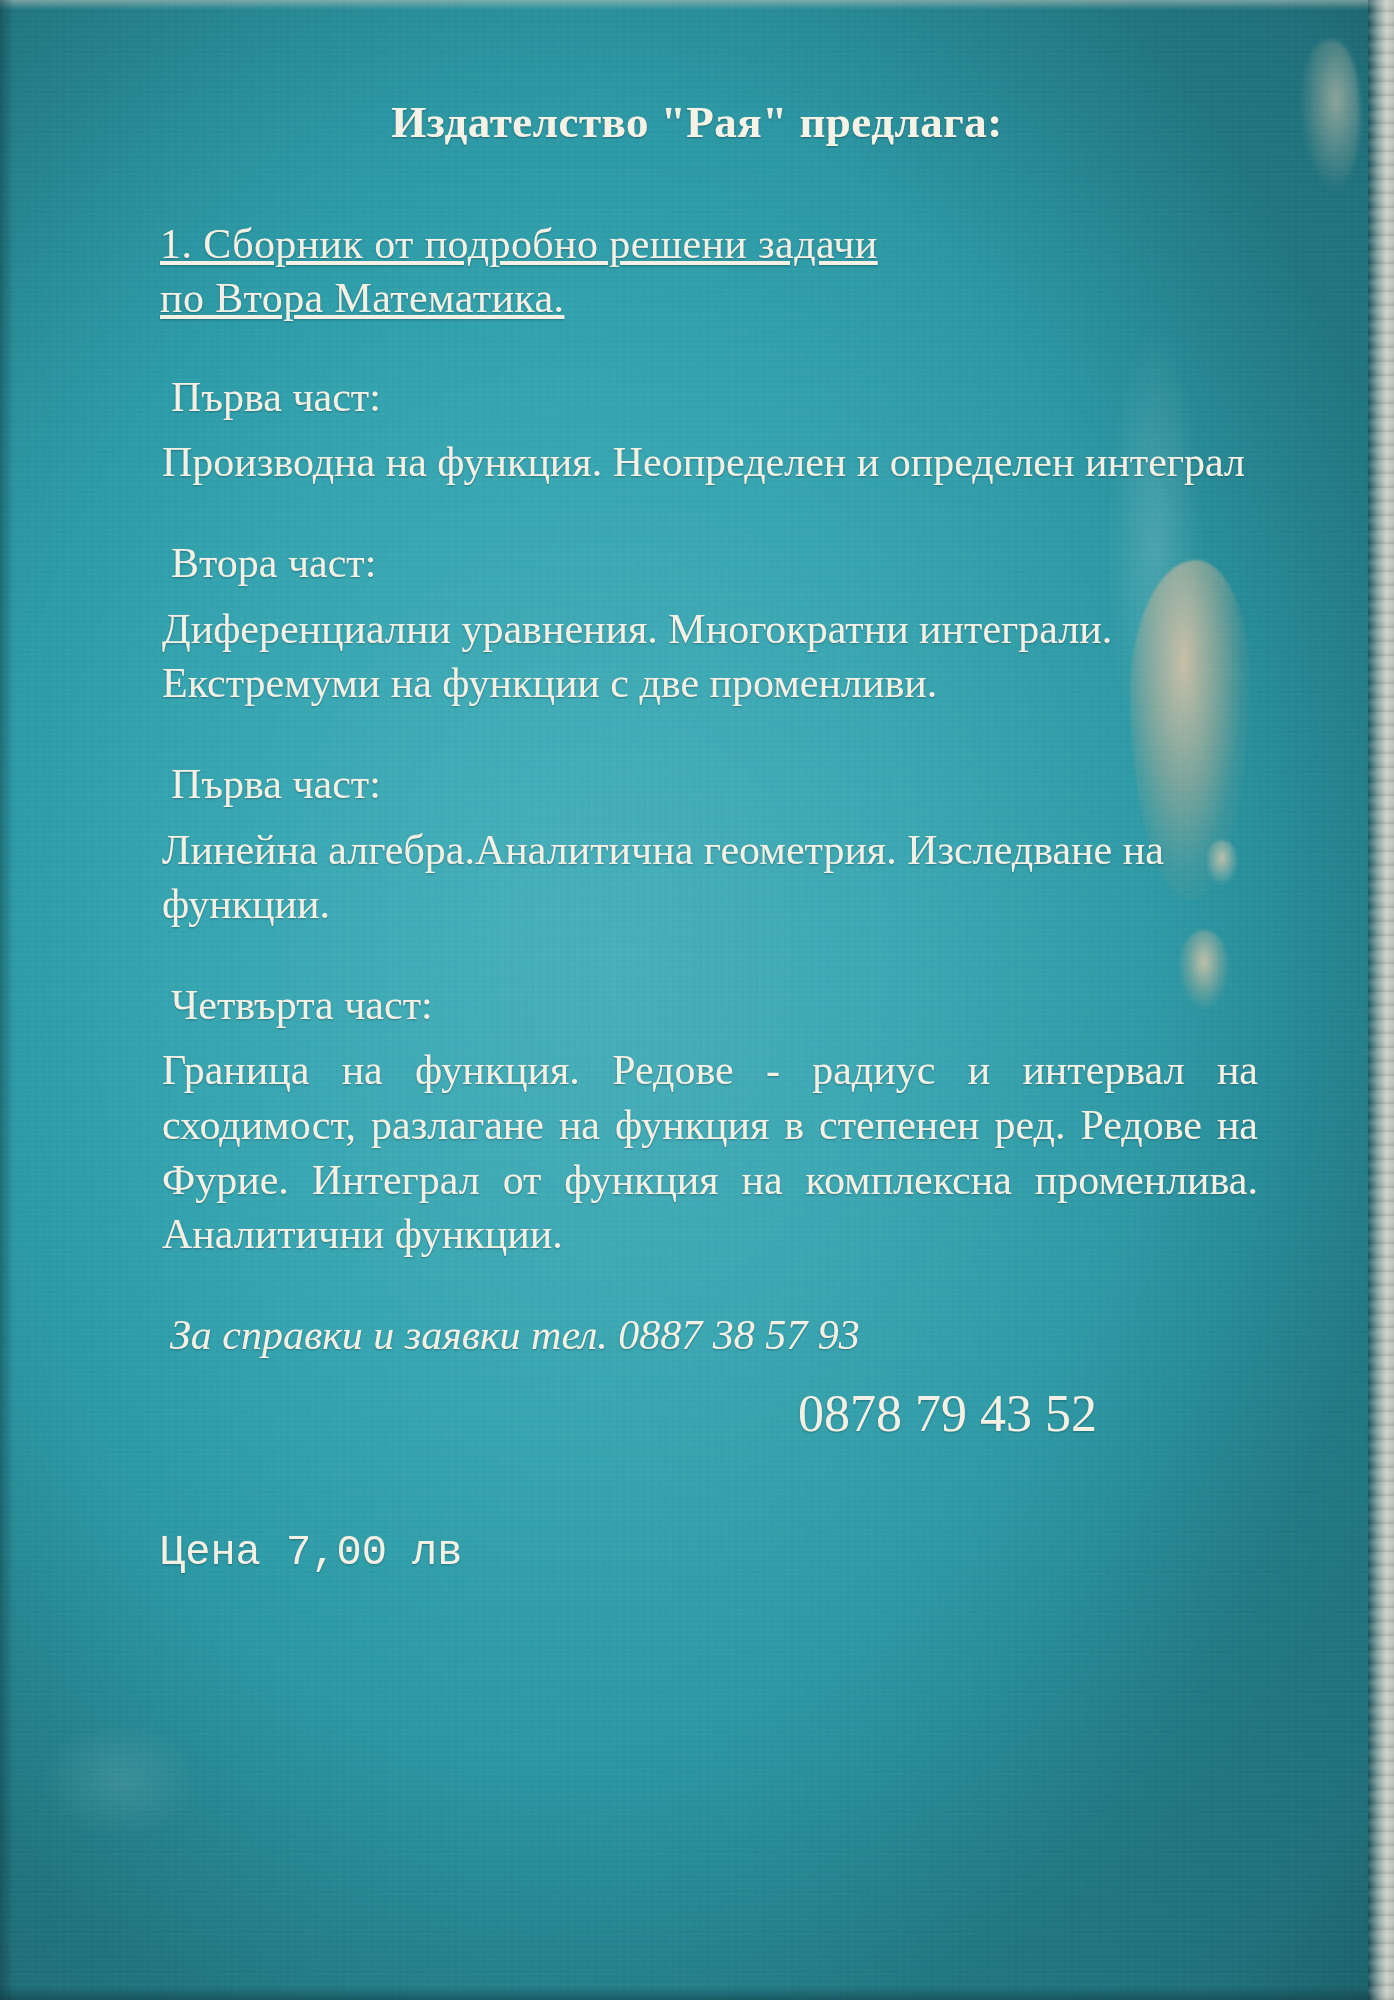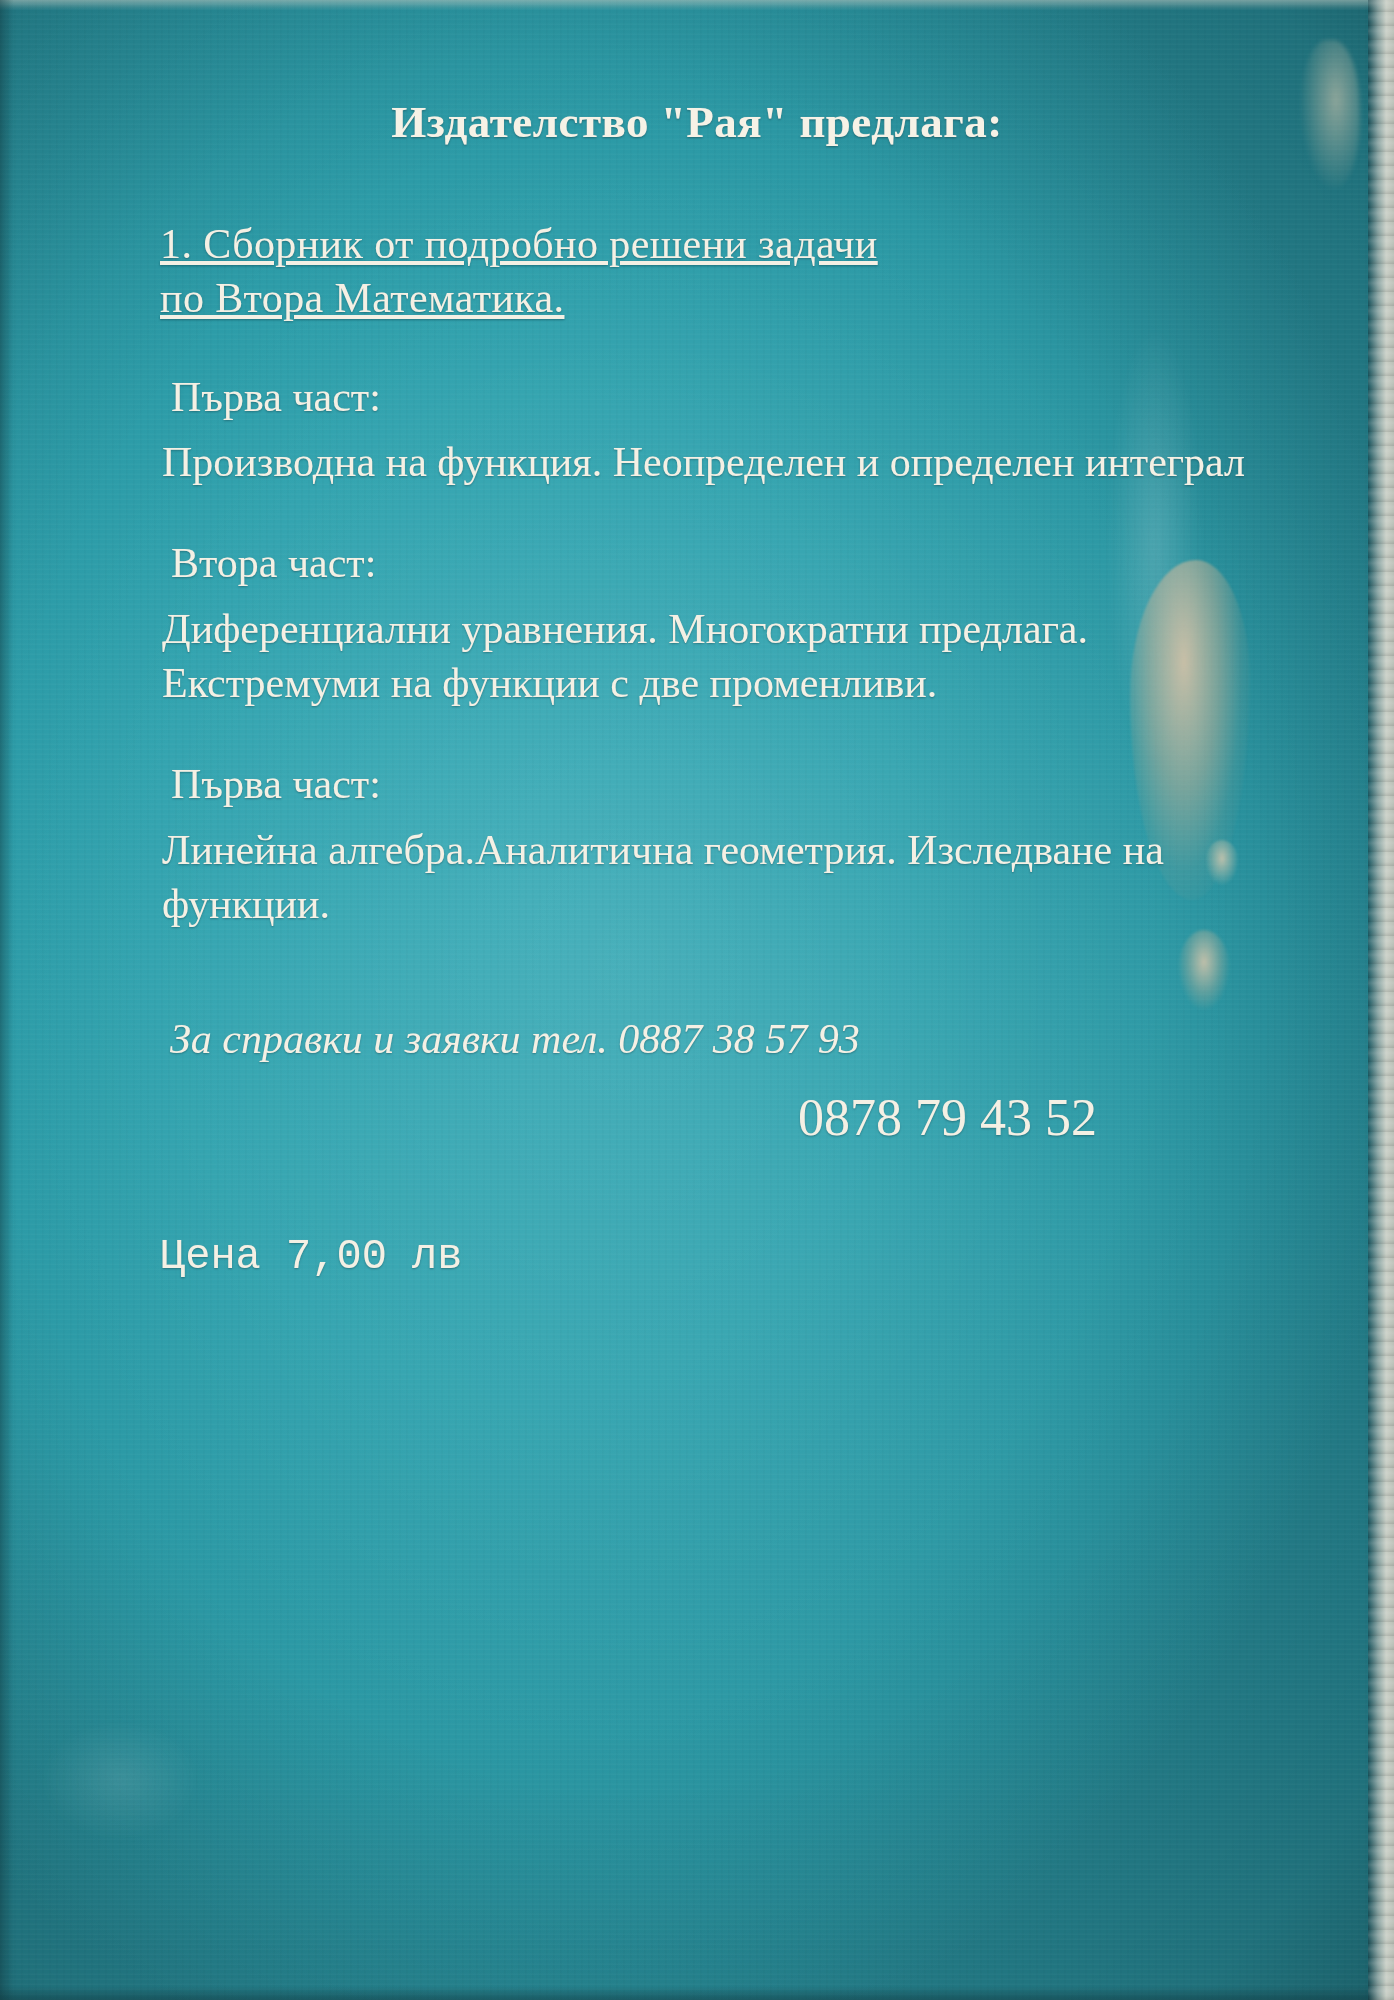--- a/index.html
+++ b/index.html
@@ -262,32 +262,36 @@
 
       <div>
         <p class="section-title">Първа част:</p>
         <p class="section-body">Производна на функция. Неопределен и определен  интеграл</p>
       </div>
 
       <div class="gap-lg"></div>
 
       <div>
         <p class="section-title">Втора част:</p>
-        <p class="section-body">Диференциални уравнения. Многократни предлага. Екстремуми на функции с две променливи.</p>
+        <p class="section-body">Диференциални уравнения. Многократни интеграли. Екстремуми на функции с две променливи.</p>
       </div>
 
       <div class="gap-lg"></div>
 
       <div>
         <p class="section-title">Първа част:</p>
         <p class="section-body">Линейна алгебра.Аналитична геометрия. Изследване на функции.</p>
       </div>
 
       <div class="gap-lg"></div>
 
+      <div>
+        <p class="section-title">Четвърта част:</p>
+        <p class="section-body justified">Граница на функция. Редове - радиус и интервал на сходимост, разлагане на функция в степенен ред. Редове на Фурие. Интеграл от функция на комплексна променлива. Аналитични функции.</p>
+      </div>
 
       <div class="gap-lg"></div>
 
       <div>
         <p class="contact">За справки и заявки тел. 0887 38 57 93</p>
         <p class="contact-second">0878 79 43 52</p>
       </div>
 
       <div class="gap-lg"></div>
       <div class="gap-md"></div>

